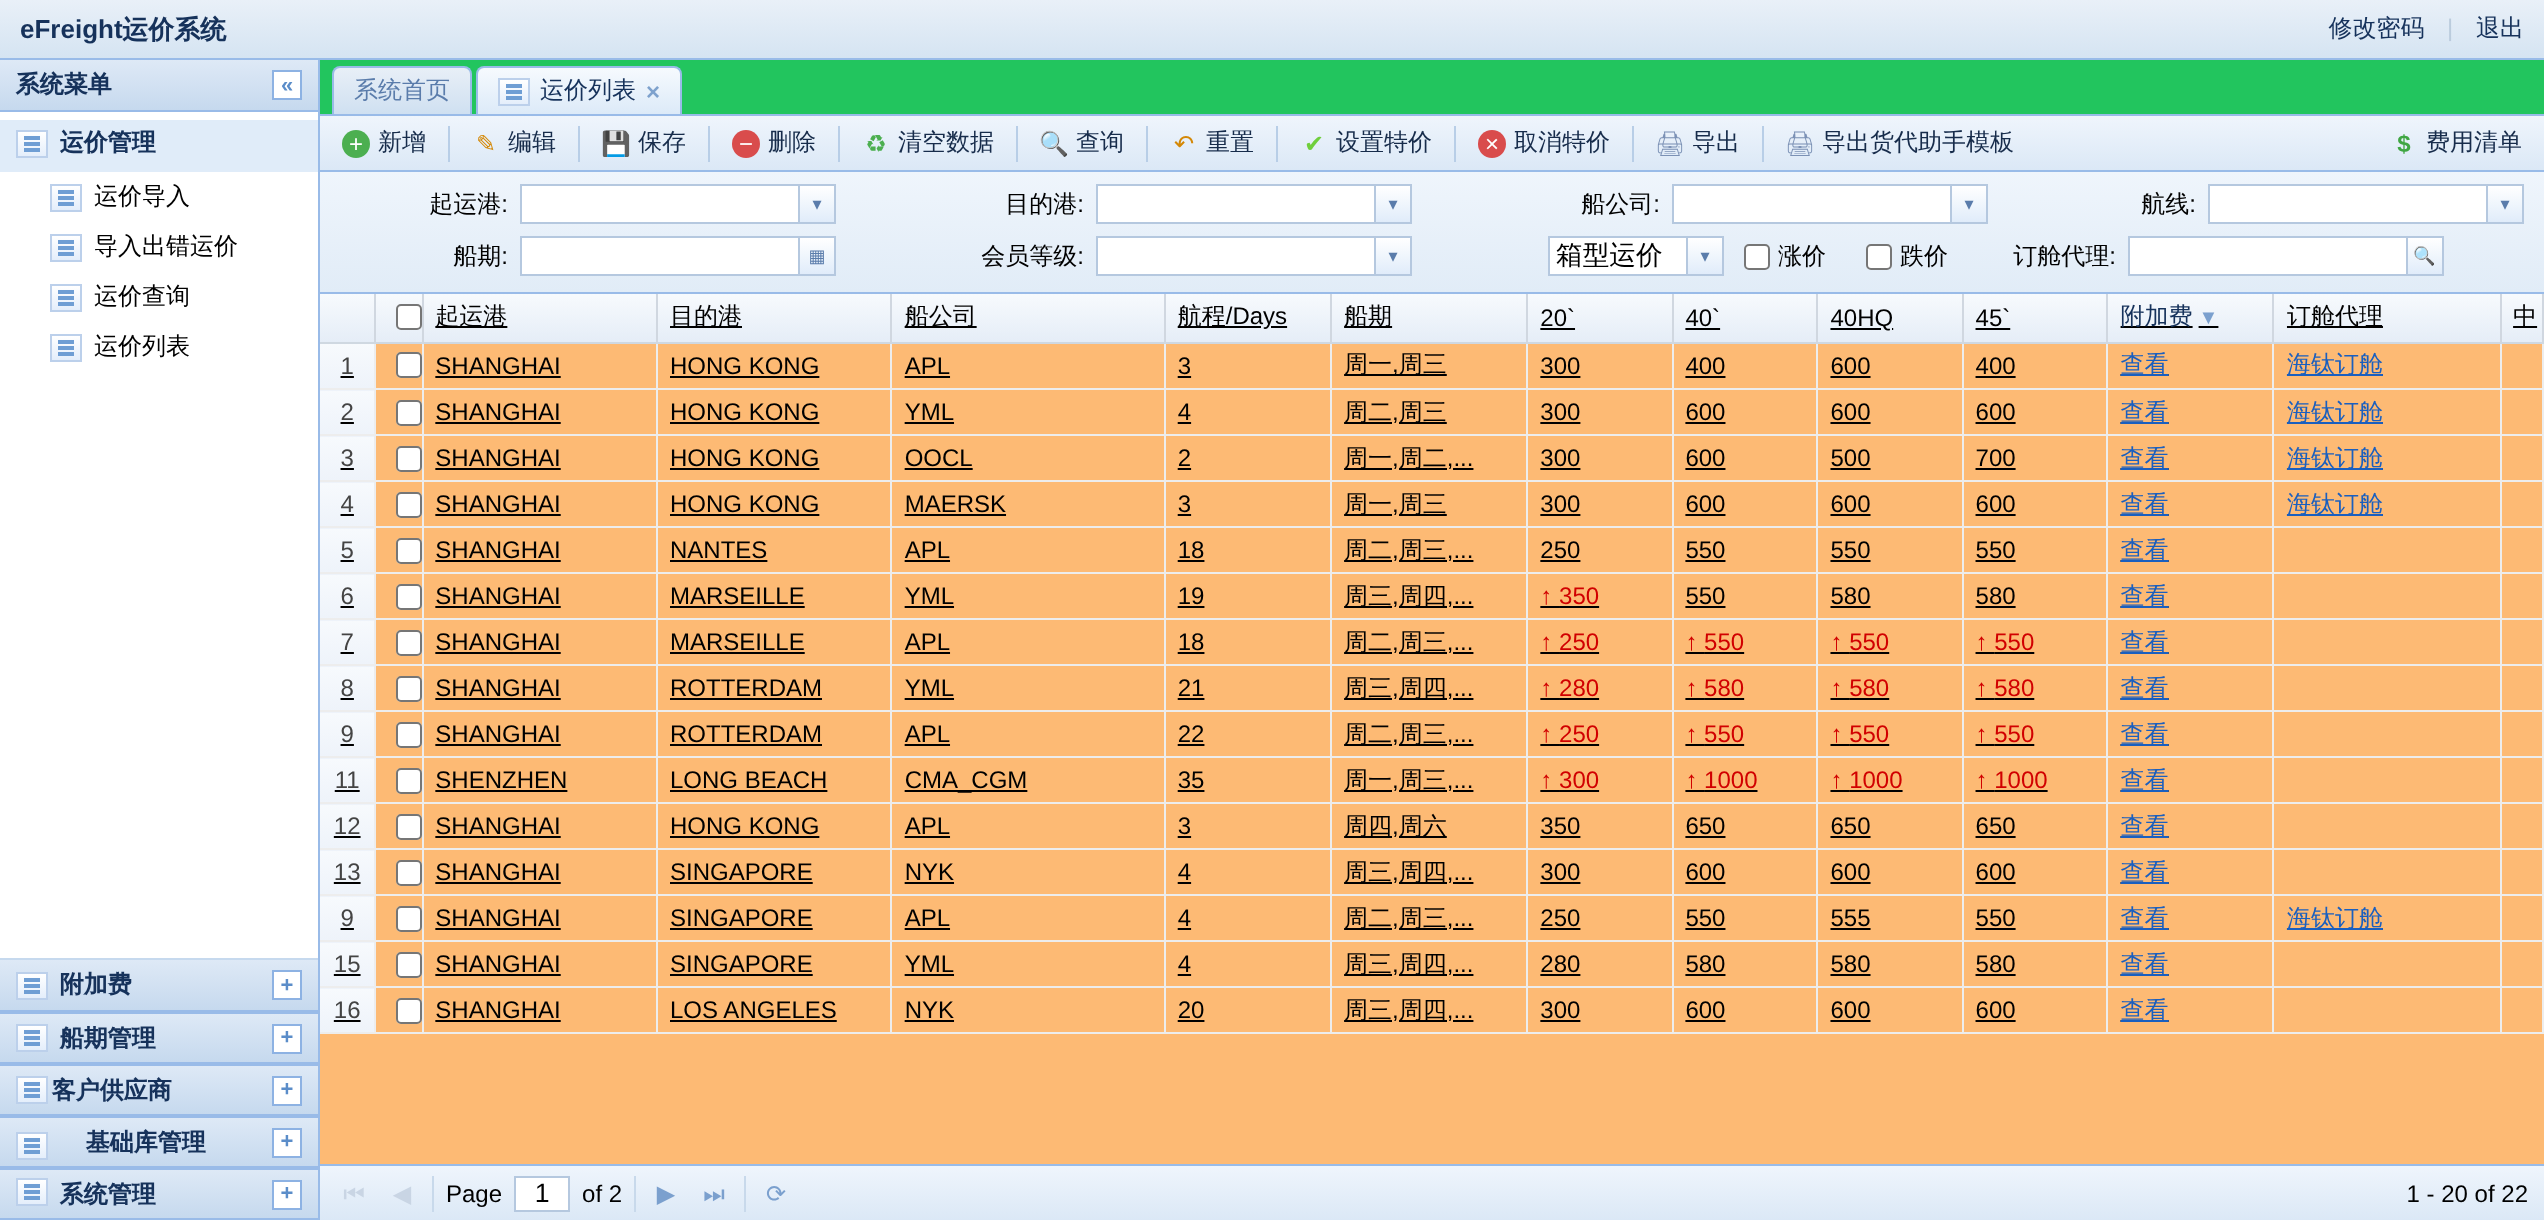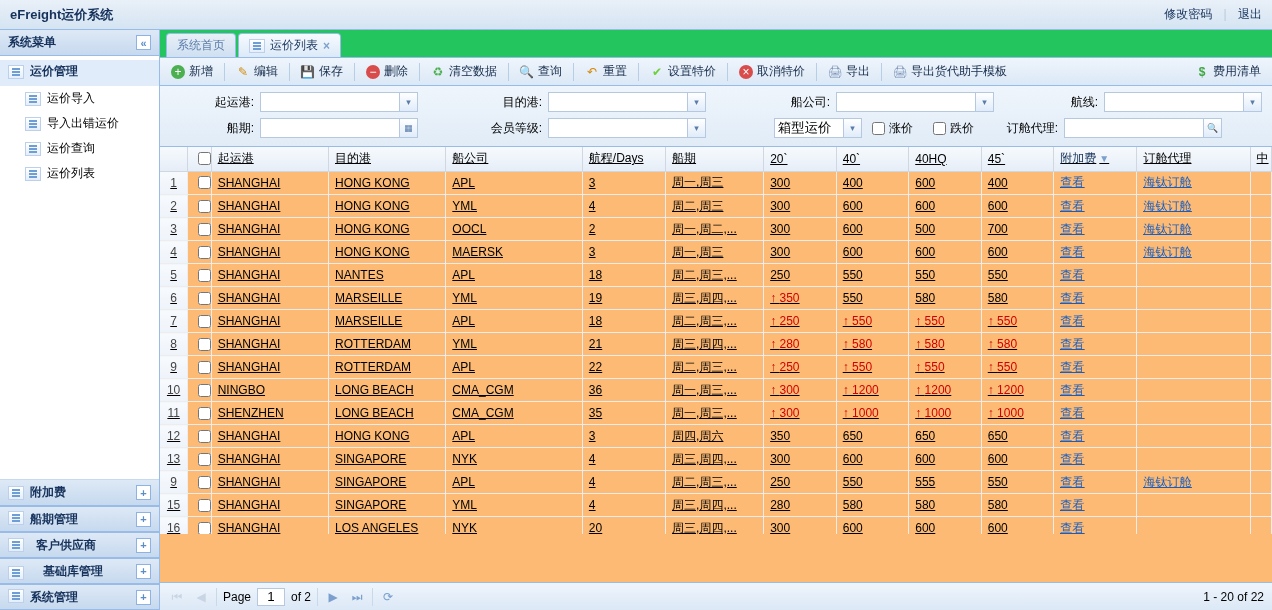--- a/index.html
+++ b/index.html
@@ -137,28 +137,28 @@
     <div class="nav-area-flex"></div>
     <div id="nav-groups">
         <div class="panel-header">
           <span style="display:flex;align-items:center;gap:6px">
             <span class="ico"></span>
             <span>附加费</span>
           </span>
           <span class="plus-btn">+</span>
         </div>
         <div class="panel-header">
-          <span style="display:flex;align-items:flex-start;gap:6px">
+          <span style="display:flex;align-items:center;gap:6px">
             <span class="ico"></span>
             <span>船期管理</span>
           </span>
           <span class="plus-btn">+</span>
         </div>
         <div class="panel-header">
-          <span style="display:flex;align-items:center;gap:12px">
+          <span style="display:flex;align-items:center;gap:2px">
             <span class="ico"></span>
             <span>客户供应商</span>
           </span>
           <span class="plus-btn">+</span>
         </div>
         <div class="panel-header">
           <span style="display:flex;align-items:flex-end;gap:19px">
             <span class="ico"></span>
             <span>基础库管理</span>
           </span>
@@ -492,36 +492,20 @@
                 <td>周二,周三,...</td>
                 <td class="up">250</td>
                 <td class="up">550</td>
                 <td class="up">550</td>
                 <td class="up">550</td>
                 <td><a class="link">查看</a></td>
                 <td></td>
                 <td></td>
               </tr>
               <tr>
-                <td class="rownum">10</td>
-                <td class="chkcell"><input type="checkbox" style=""></td>
-                <td>NINGBO</td>
-                <td>LONG BEACH</td>
-                <td>CMA_CGM</td>
-                <td>36</td>
-                <td>周一,周三,...</td>
-                <td class="up">300</td>
-                <td class="up">1200</td>
-                <td class="up">1200</td>
-                <td class="up">1200</td>
-                <td><a class="link">查看</a></td>
-                <td></td>
-                <td></td>
-              </tr>
-              <tr>
                 <td class="rownum">11</td>
                 <td class="chkcell"><input type="checkbox" style=""></td>
                 <td>SHENZHEN</td>
                 <td>LONG BEACH</td>
                 <td>CMA_CGM</td>
                 <td>35</td>
                 <td>周一,周三,...</td>
                 <td class="up">300</td>
                 <td class="up">1000</td>
                 <td class="up">1000</td>

